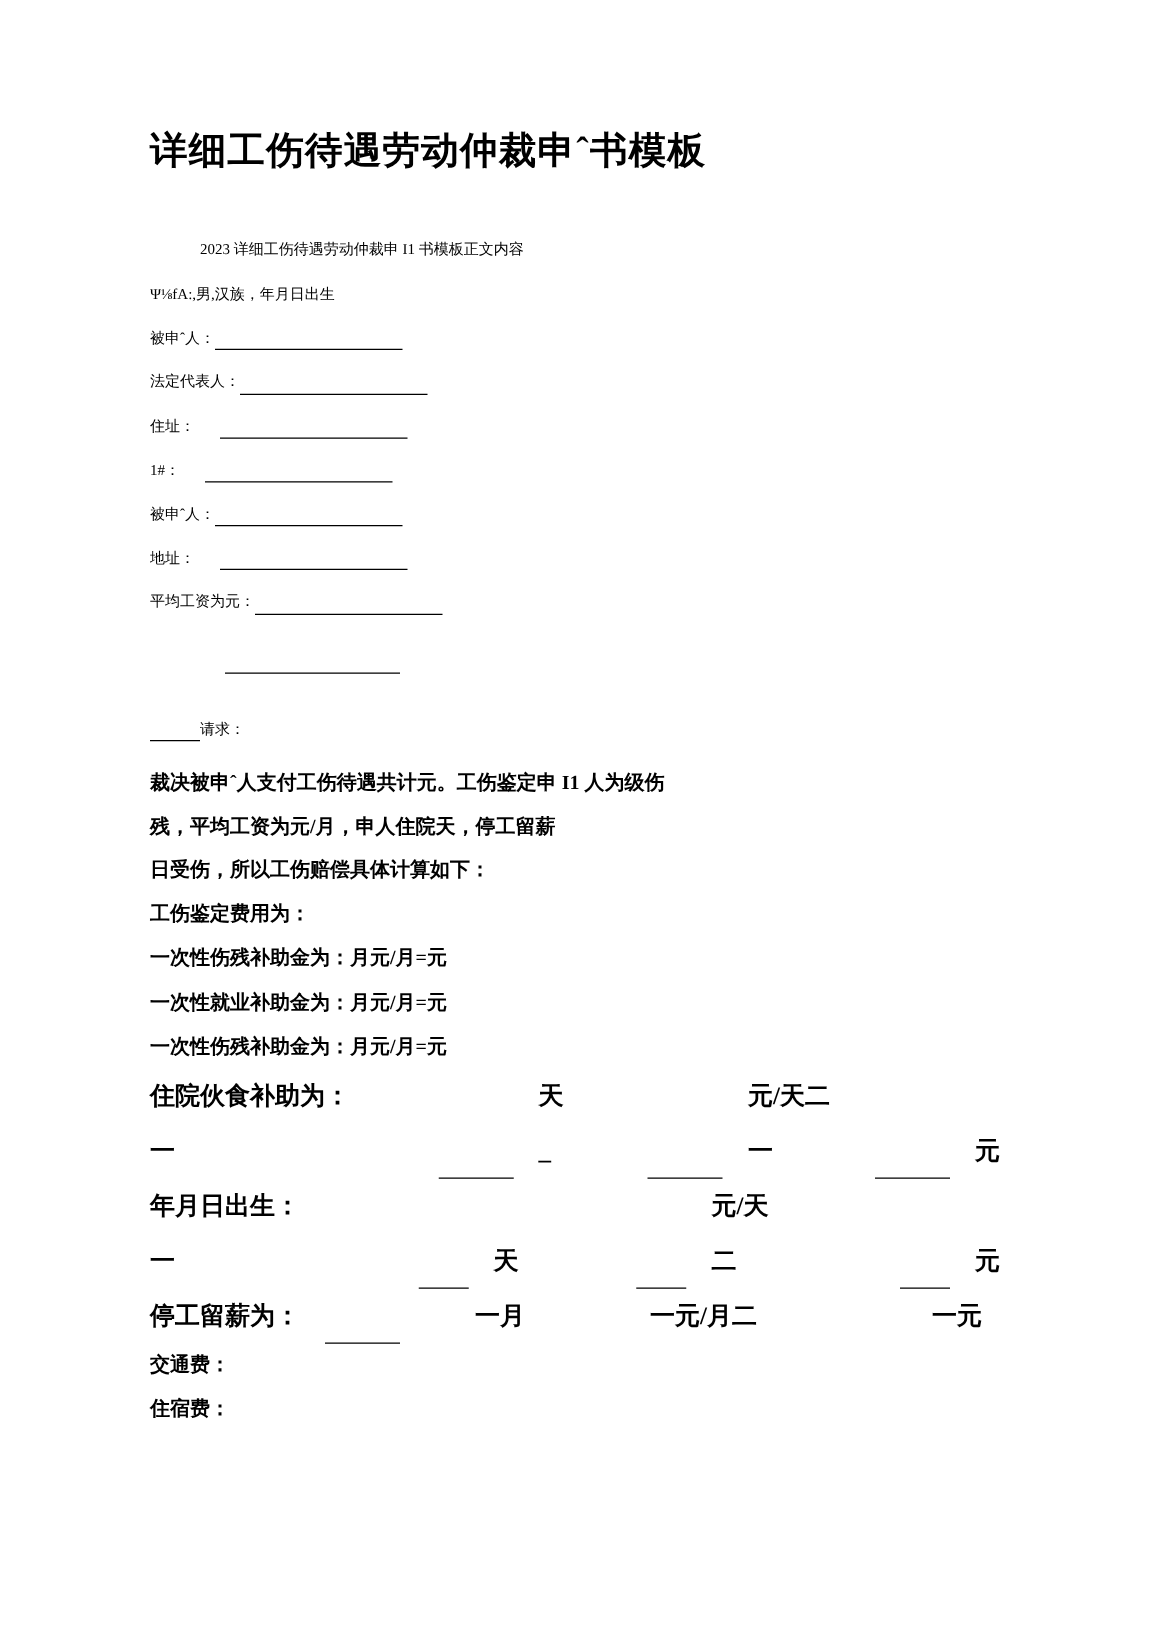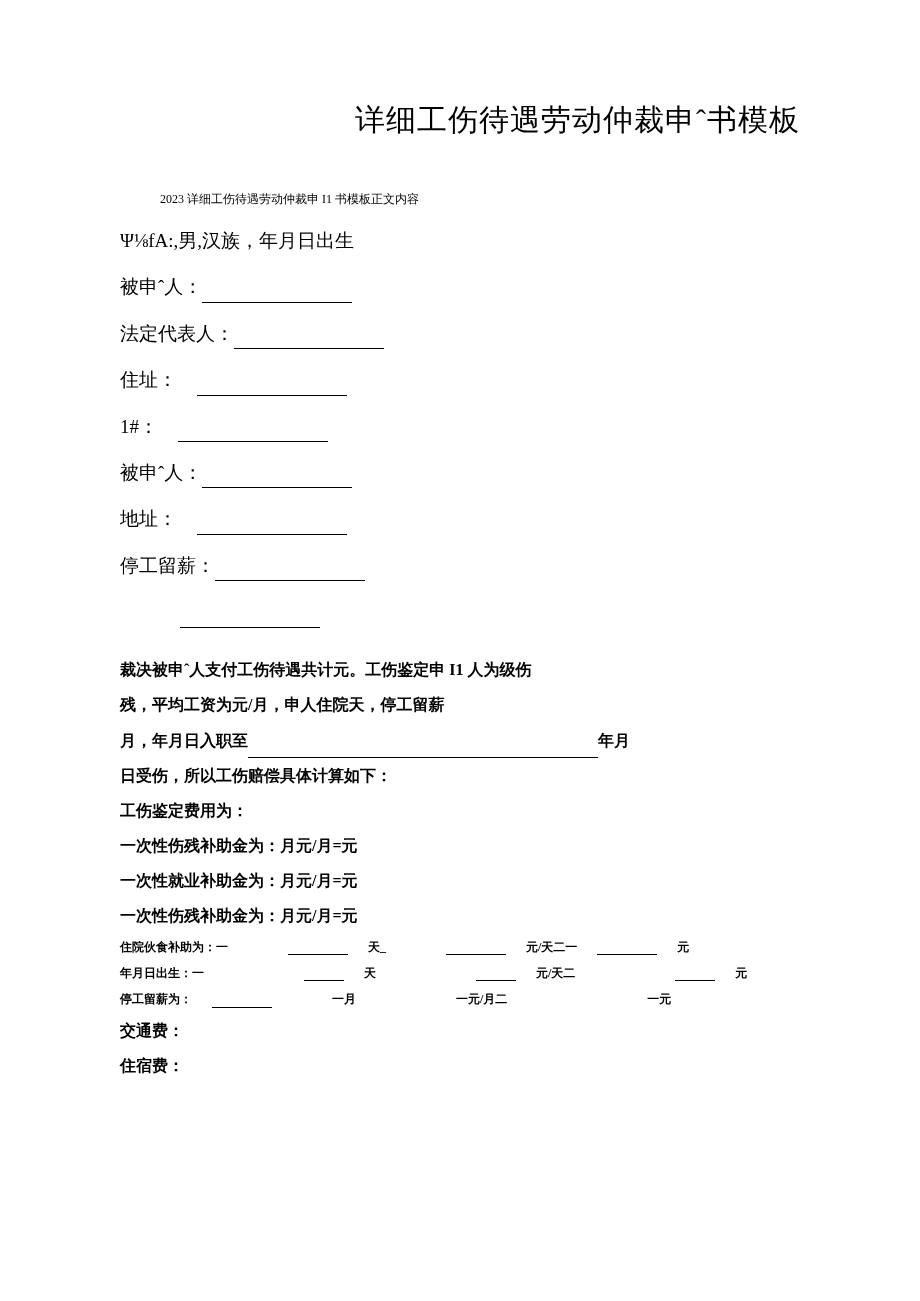--- a/index.html
+++ b/index.html
@@ -11,33 +11,33 @@
       background: #ffffff;
       font-family: "SimSun", "宋体", serif;
       width: 920px;
       height: 1301px;
       position: relative;
     }
     .page {
       padding: 100px 120px 60px 120px;
     }
     .title {
-      text-align: right;
+      text-align: left;
       font-size: 30px;
-      font-weight: normal;
+      font-weight: bold;
       margin-bottom: 50px;
       letter-spacing: 1px;
     }
     .subtitle {
       font-size: 12px;
       margin-bottom: 18px;
       margin-left: 40px;
     }
     .line {
-      font-size: 19px;
+      font-size: 12px;
       margin-bottom: 16px;
       line-height: 1.6;
     }
     .underline {
       display: inline-block;
       border-bottom: 1px solid #000;
       min-width: 150px;
       height: 16px;
       vertical-align: bottom;
     }
@@ -65,24 +65,24 @@
     }
     .request-label {
       margin-top: 10px;
     }
     .body-text {
       font-size: 16px;
       line-height: 2.2;
       font-weight: bold;
     }
     .calc-line {
-      font-size: 12px;
+      font-size: 20px;
       line-height: 2.2;
       display: flex;
-      align-items: center;
+      align-items: flex-end;
       gap: 20px;
     }
     .gap {
       display: inline-block;
       width: 20px;
     }
   </style>
 </head>
 <body>
 
@@ -112,32 +112,32 @@
 
   <div class="line">
     <span>被申ˆ人：</span><span class="underline"></span>
   </div>
 
   <div class="line">
     <span>地址：</span><span class="gap"></span><span class="underline"></span>
   </div>
 
   <div class="line">
-    <span>停工留薪：</span><span class="underline"></span>
+    <span>平均工资为元：</span><span class="underline"></span>
   </div>
 
   <div><span class="sep-line"></span></div>
 
+  <div class="line request-label">
+    <span class="underline-short" style="min-width:40px;"></span><span>请求：</span>
+  </div>
 
   <div class="body-text">
     <div>裁决被申ˆ人支付工伤待遇共计元。工伤鉴定申 I1 人为级伤</div>
     <div>残，平均工资为元/月，申人住院天，停工留薪</div>
-    <div>
-      <span>月，年月日入职至</span><span class="underline-long"></span><span>年月</span>
-    </div>
     <div>日受伤，所以工伤赔偿具体计算如下：</div>
     <div>工伤鉴定费用为：</div>
     <div>一次性伤残补助金为：月元/月=元</div>
     <div>一次性就业补助金为：月元/月=元</div>
     <div>一次性伤残补助金为：月元/月=元</div>
 
     <div class="calc-line">
       <span>住院伙食补助为：一</span>
       <span class="gap"></span>
       <span class="underline-short"></span>

